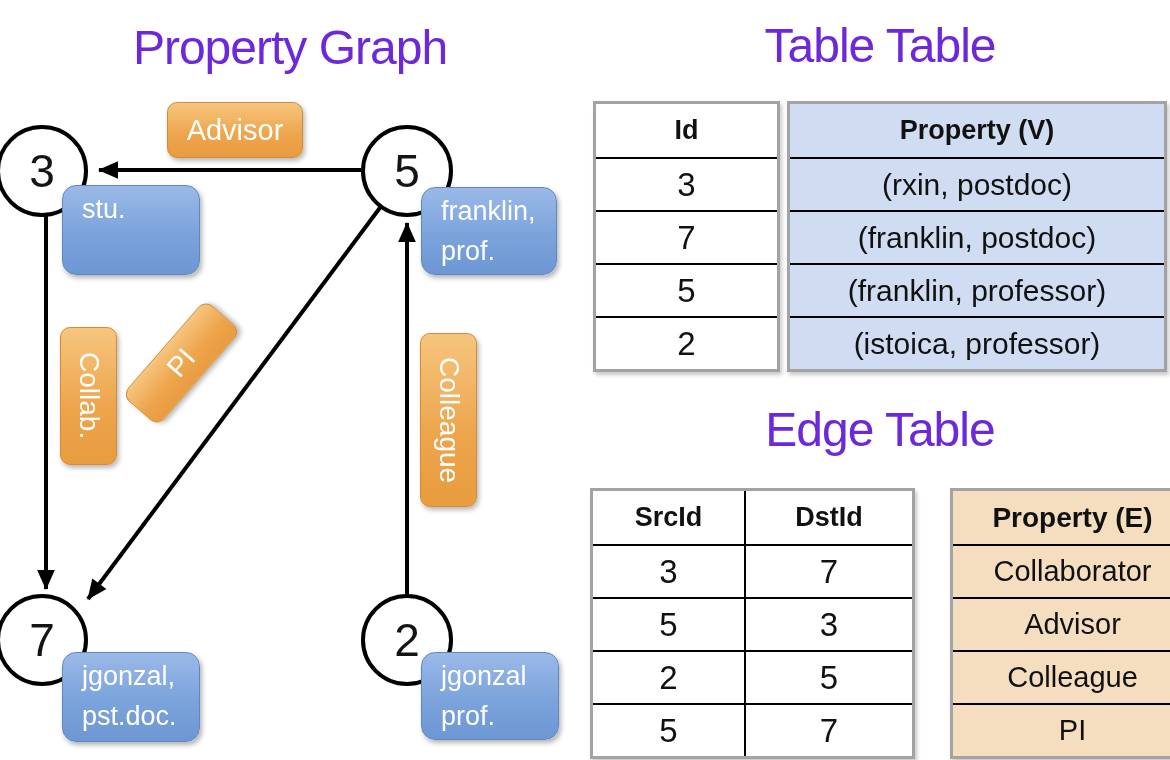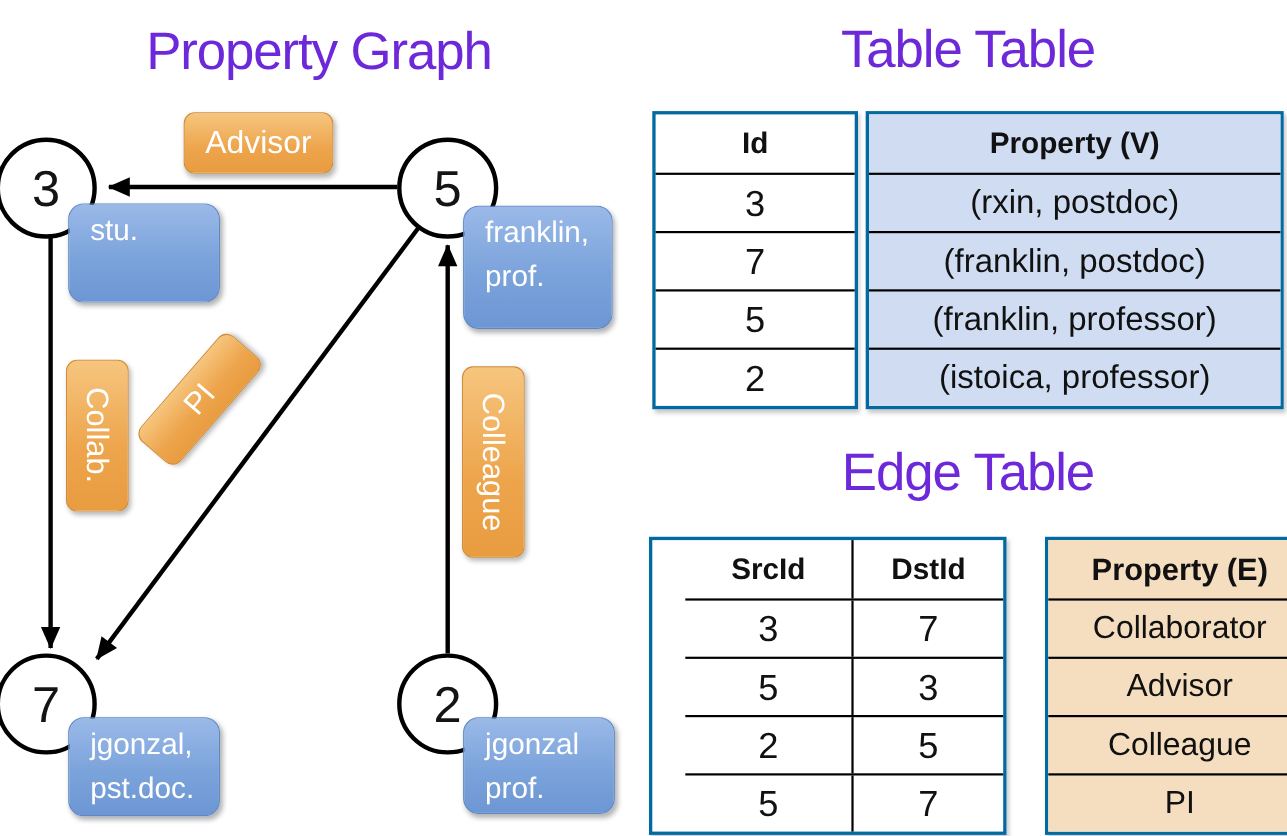--- a/index.html
+++ b/index.html
@@ -29,21 +29,21 @@
   .epill {
     position:absolute; z-index:5; border-radius:10px; box-sizing:border-box;
     background:linear-gradient(180deg,#f6c57e 0%,#eda44b 60%,#e99c40 100%);
     border:1px solid #d18c35; box-shadow:2px 3px 5px rgba(0,0,0,0.28);
     color:#fff; font-size:28px; display:flex; align-items:center; justify-content:center;
   }
   .epill.vert { writing-mode:vertical-rl; }
   #pill-pi { transform:rotate(-49deg); }
   
   .tbl {
-    position:absolute; border:3px solid #0369a1; background:#fff;
+    position:absolute; border:3px solid #a3a3a3; background:#fff;
     box-shadow:2px 3px 4px rgba(0,0,0,0.22); box-sizing:border-box;
   }
   .trow {
     border-top:2px solid #000; height:51px; display:flex; align-items:center;
     justify-content:center; font-size:30px;
   }
   .trow:first-child { border-top:none; height:53px; }
   .hdr { font-weight:bold; font-size:27px; }
   .num { font-size:33px; }
   .fill-blue .trow { background:#cfdcf1; }
@@ -81,21 +81,21 @@
     <div class="gnode" style="left:-4px; top:594px;">
       <span>7</span>
     </div>
     <div class="gnode" style="left:361px; top:594px;">
       <span>2</span>
     </div>
 
     <div class="vbox" style="left:62px;  top:185px; width:138px; height:90px;">
       <div>stu.</div>
     </div>
-    <div class="vbox" style="left:421px; top:187px; width:136px; height:112px;">
+    <div class="vbox" style="left:421px; top:187px; width:136px; height:88px;">
       <div>franklin,</div>
       <div>prof.</div>
     </div>
     <div class="vbox" style="left:62px;  top:652px; width:138px; height:90px;">
       <div>jgonzal,</div>
       <div>pst.doc.</div>
     </div>
     <div class="vbox" style="left:421px; top:652px; width:138px; height:88px;">
       <div>jgonzal</div>
       <div>prof.</div>
@@ -120,21 +120,21 @@
   <div class="tbl fill-blue" style="left:787px; top:101px; width:380px;">
     <div class="trow hdr">Property (V)</div>
     <div class="trow">(rxin, postdoc)</div>
     <div class="trow">(franklin, postdoc)</div>
     <div class="trow">(franklin, professor)</div>
     <div class="trow">(istoica, professor)</div>
   </div>
 
   <div class="big-title" style="left:593px; top:402px; width:574px;">Edge Table</div>
 
-  <div class="tbl" style="left:590px; top:488px; width:325px;padding-left:30px;">
+  <div class="tbl" style="left:590px; top:488px; width:325px;">
     <div class="trow">
       <div class="cell-l hdr">SrcId</div>
       <div class="cell-r hdr">DstId</div>
     </div>
     <div class="trow">
       <div class="cell-l num">3</div>
       <div class="cell-r num">7</div>
     </div>
     <div class="trow">
       <div class="cell-l num">5</div>

